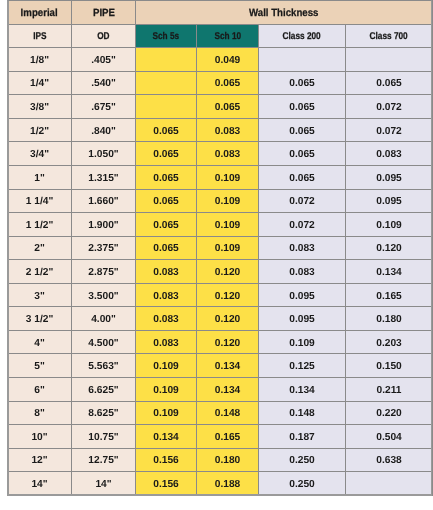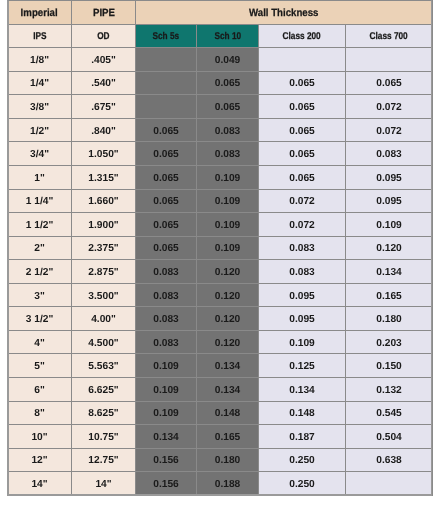--- a/index.html
+++ b/index.html
@@ -34,21 +34,21 @@
     height:22.57px;
     font-weight:bold;
     color:#1a1a1a;
   }
   .c-imperial{background:#ebd2b7;}
   .c-sub-tan{background:#f4e7dd;}
   .c-wall{background:#ebd2b7;}
   .c-white{background:#0f766e;}
   .c-lav{background:#e4e3ee;}
   .c-tan-cell{background:#f4e7dd;}
-  .c-gray{background:#737373;margin-left:35px;}
+  .c-gray{background:#fde047;margin-left:35px;}
   .t-main{font-size:10.5px;display:inline-block;transform:scaleX(0.92) translateY(1px) translateZ(0);-webkit-text-stroke:0.25px #1a1a1a;}
   .t-sub{font-size:9.8px;display:inline-block;transform:scaleX(0.845) translateY(1px) translateZ(0);-webkit-text-stroke:0.25px #1a1a1a;}
   .t-data{font-size:10.2px;display:inline-block;transform:scaleX(1) translateY(1px) translateZ(0);}
   col.w0{width:64px;}
   col.w1{width:64px;}
   col.w2{width:61px;}
   col.w3{width:62px;}
   col.w4{width:87px;}
   col.w5{width:87px;}
 </style>
@@ -192,29 +192,29 @@
           <td class="c-gray"><span class="t-data">0.134</span></td>
           <td class="c-lav"><span class="t-data">0.125</span></td>
           <td class="c-lav"><span class="t-data">0.150</span></td>
         </tr>
         <tr>
           <td class="c-tan-cell"><span class="t-data">6"</span></td>
           <td class="c-tan-cell"><span class="t-data">6.625"</span></td>
           <td class="c-gray"><span class="t-data">0.109</span></td>
           <td class="c-gray"><span class="t-data">0.134</span></td>
           <td class="c-lav"><span class="t-data">0.134</span></td>
-          <td class="c-lav"><span class="t-data">0.132</span></td>
+          <td class="c-lav"><span class="t-data">0.211</span></td>
         </tr>
         <tr>
           <td class="c-tan-cell"><span class="t-data">8"</span></td>
           <td class="c-tan-cell"><span class="t-data">8.625"</span></td>
           <td class="c-gray"><span class="t-data">0.109</span></td>
           <td class="c-gray"><span class="t-data">0.148</span></td>
           <td class="c-lav"><span class="t-data">0.148</span></td>
-          <td class="c-lav"><span class="t-data">0.545</span></td>
+          <td class="c-lav"><span class="t-data">0.220</span></td>
         </tr>
         <tr>
           <td class="c-tan-cell"><span class="t-data">10"</span></td>
           <td class="c-tan-cell"><span class="t-data">10.75"</span></td>
           <td class="c-gray"><span class="t-data">0.134</span></td>
           <td class="c-gray"><span class="t-data">0.165</span></td>
           <td class="c-lav"><span class="t-data">0.187</span></td>
           <td class="c-lav"><span class="t-data">0.504</span></td>
         </tr>
         <tr>

